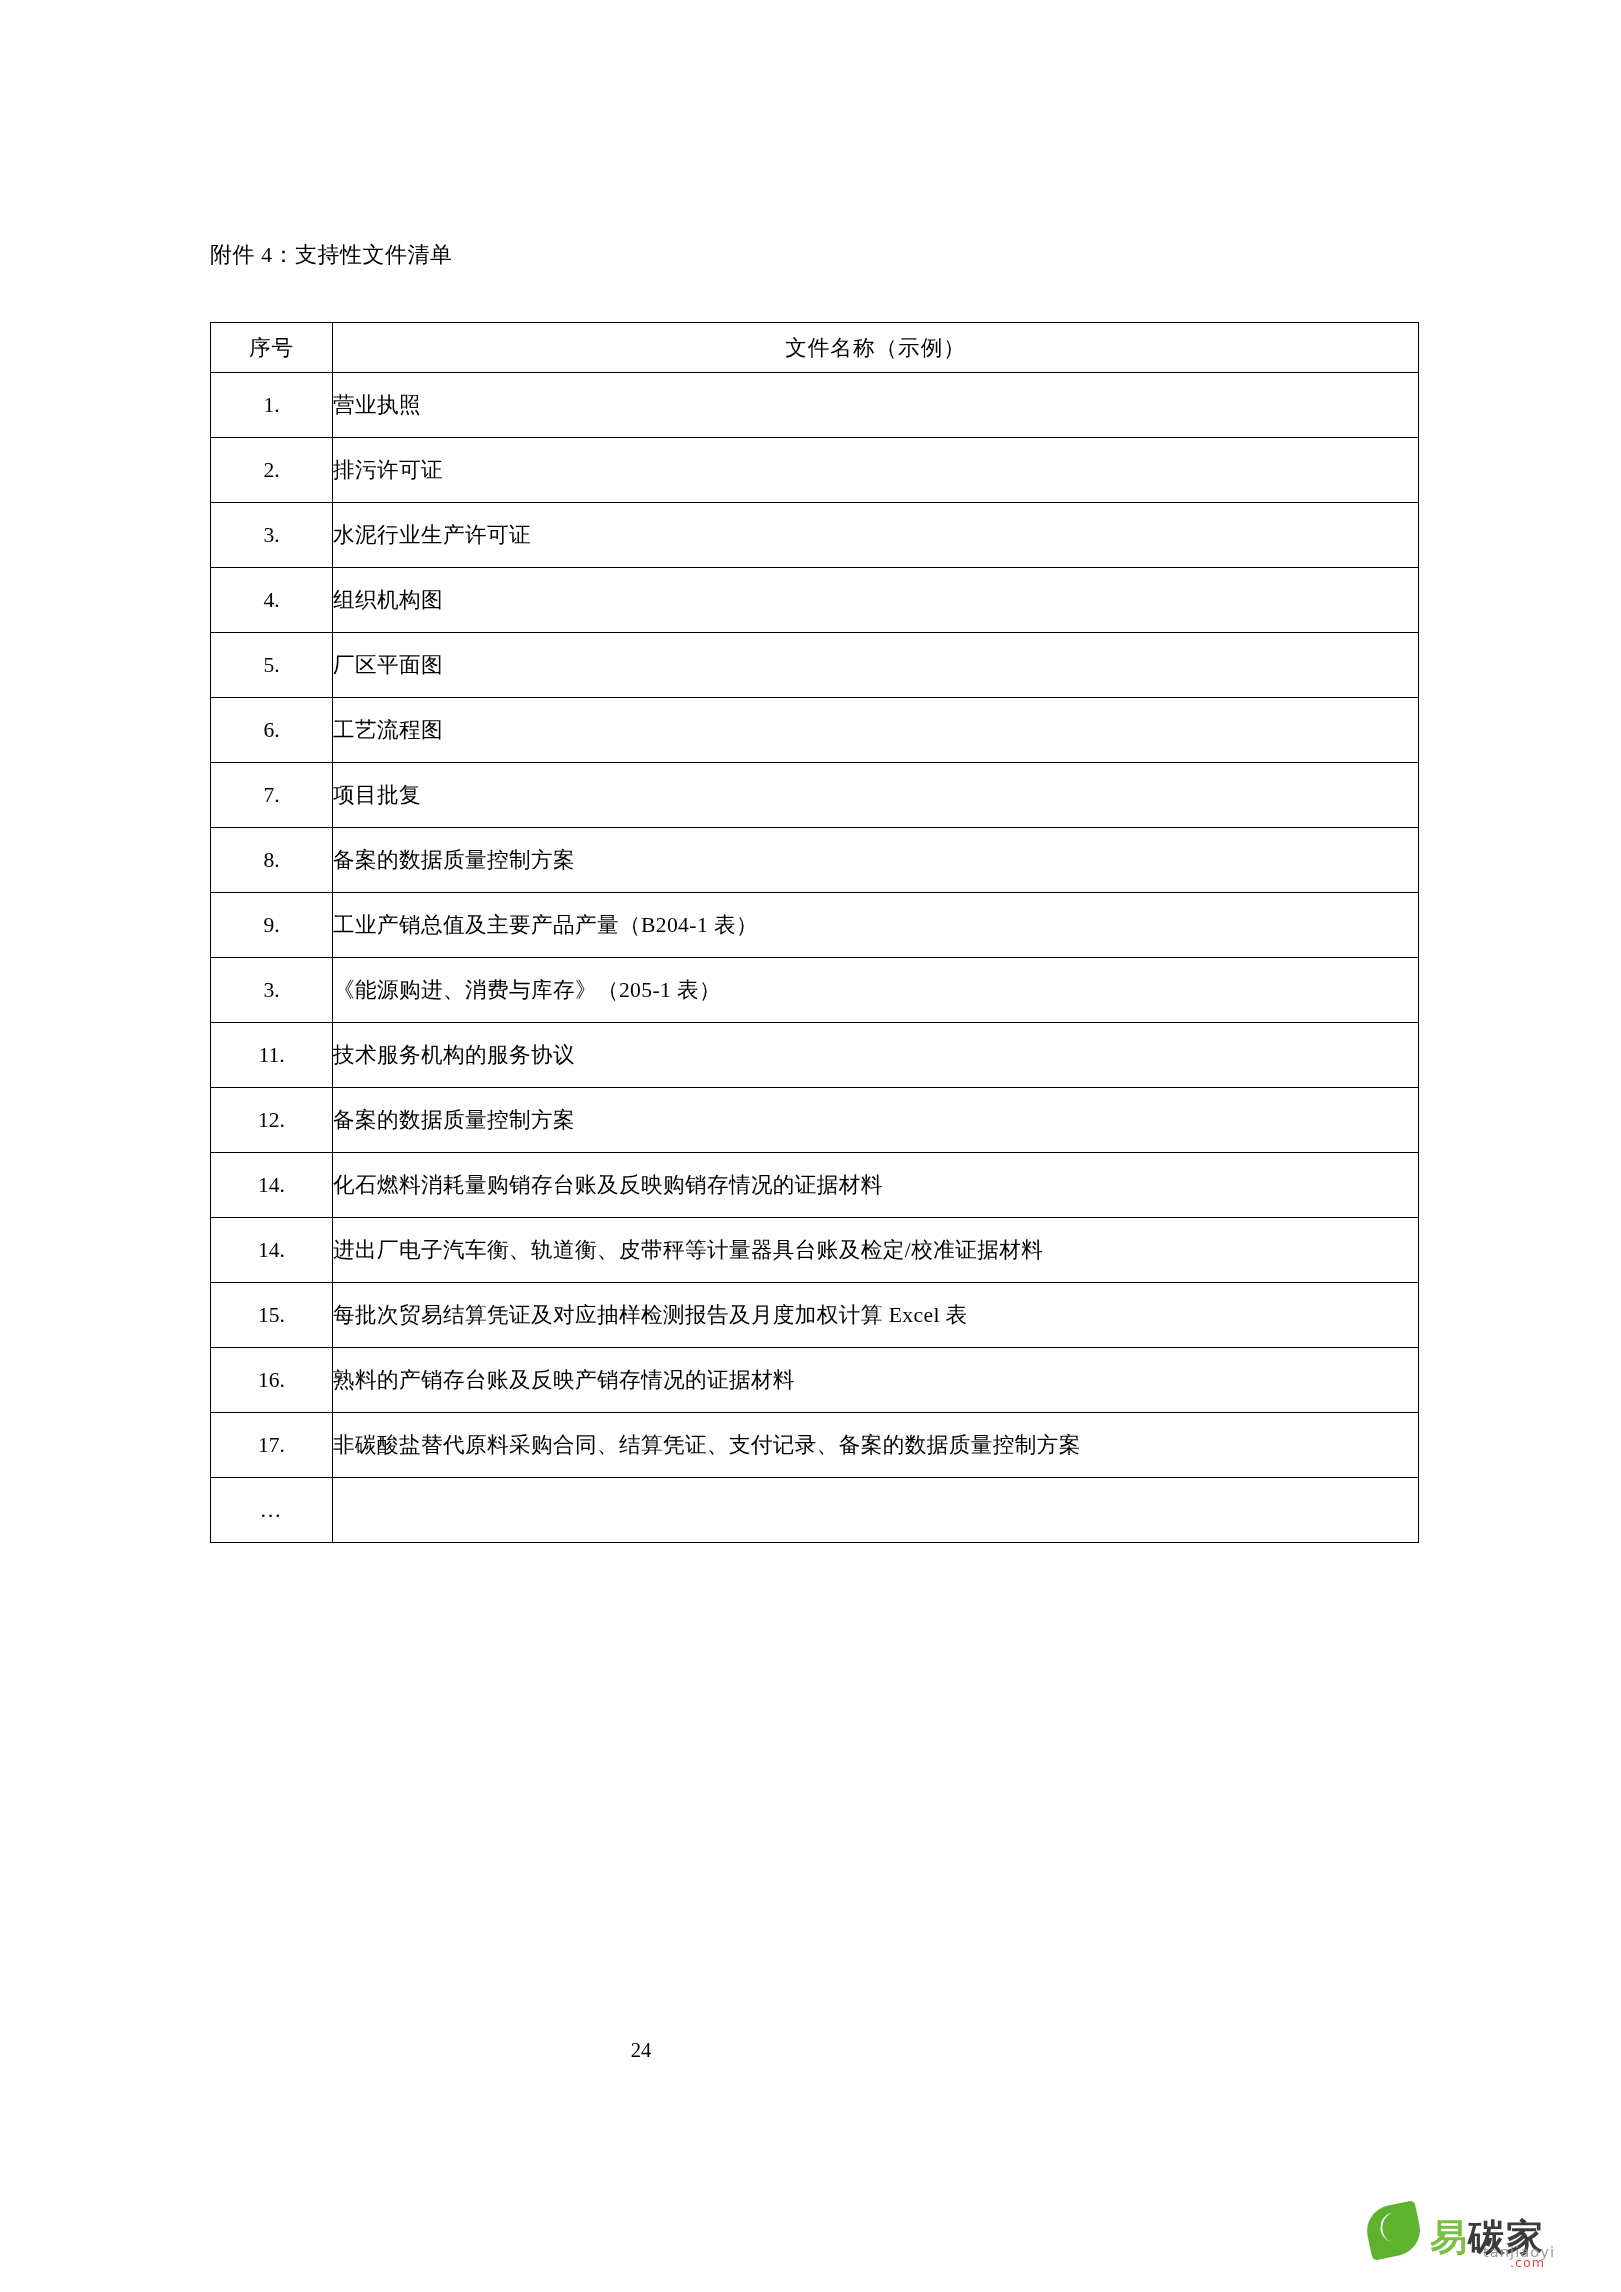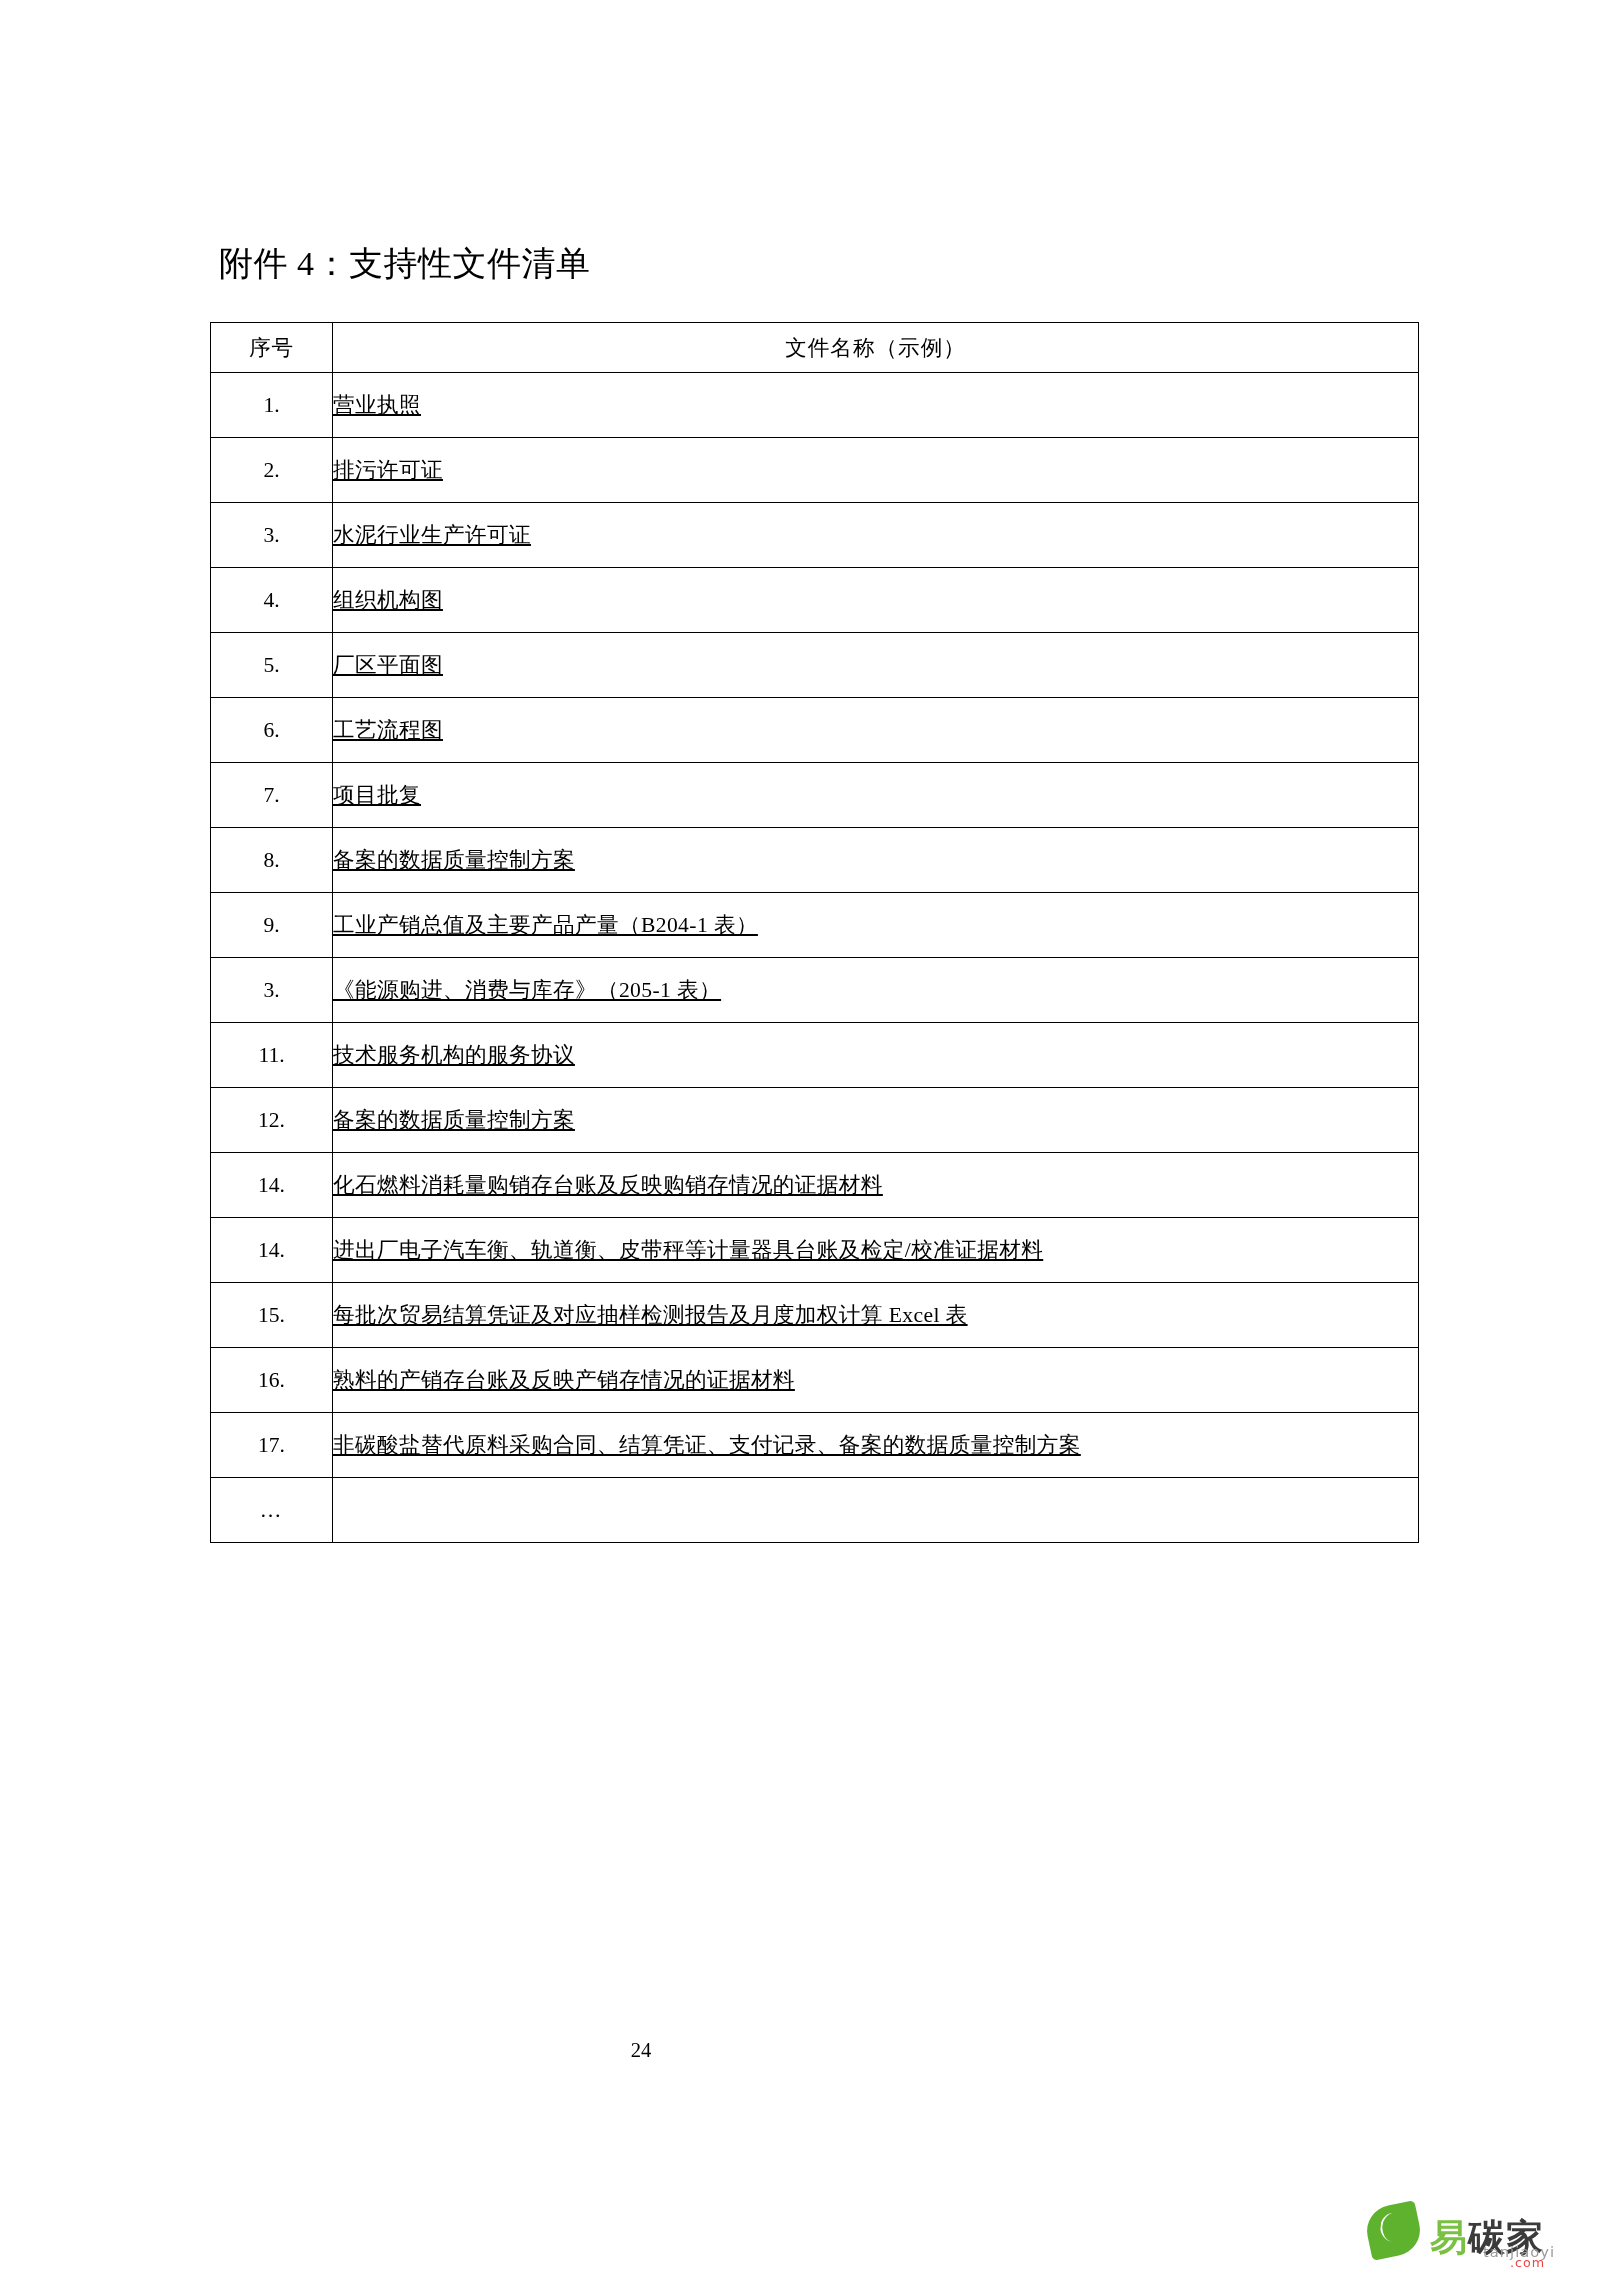--- a/index.html
+++ b/index.html
@@ -17,23 +17,23 @@
   .page {
     position: absolute;
     left: 0; top: 0;
     width: 1621px;
     height: 2293px;
     background: #ffffff;
     overflow: hidden;
   }
   .doc-title {
     position: absolute;
-    left: 219px;
+    left: 210px;
     top: 240px;
-    font-size: 34px;
+    font-size: 22px;
     letter-spacing: 0.5px;
     line-height: 1.4;
     white-space: nowrap;
   }
   table.doc-table {
     position: absolute;
     left: 210px;
     top: 294px;
     width: 1208px;
     border-collapse: collapse;
@@ -63,21 +63,20 @@
   .cell-num {
     text-align: center;
     font-size: 20.6px;
     font-family: "Liberation Serif", "DejaVu Serif", serif;
   }
   .cell-name {
     padding-left: 19.6px;
     font-size: 21.6px;
     letter-spacing: 0.4px;
     line-height: 1.4;
-    text-decoration: underline;
   }
   .cell-ellipsis {
     text-align: center;
     font-size: 20.6px;
     letter-spacing: 2px;
   }
   .page-number {
     position: absolute;
     left: 0;
     top: 2039px;

